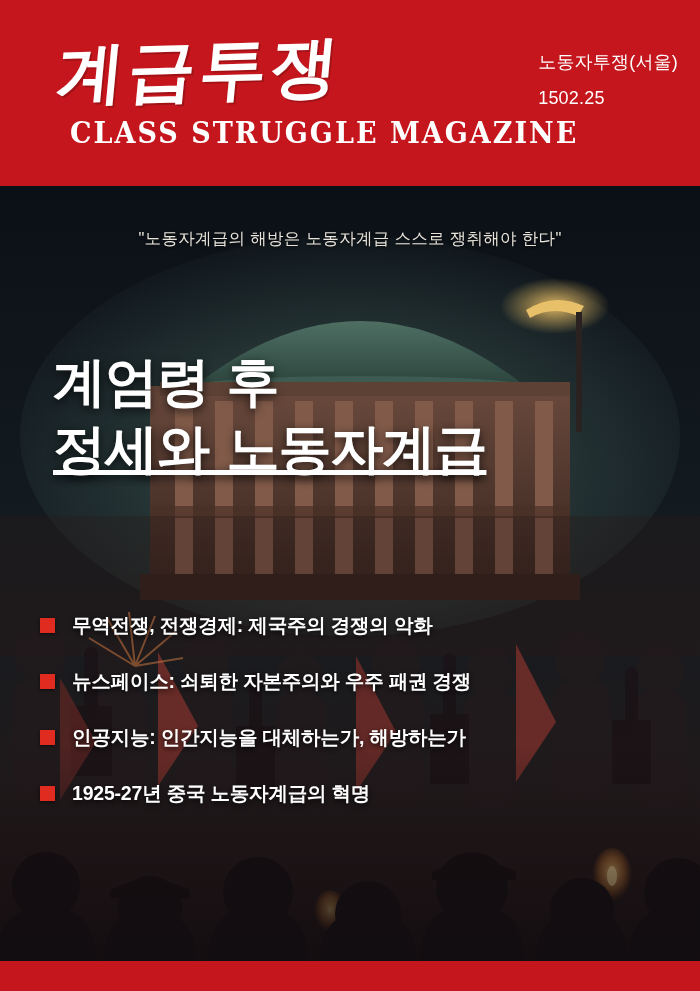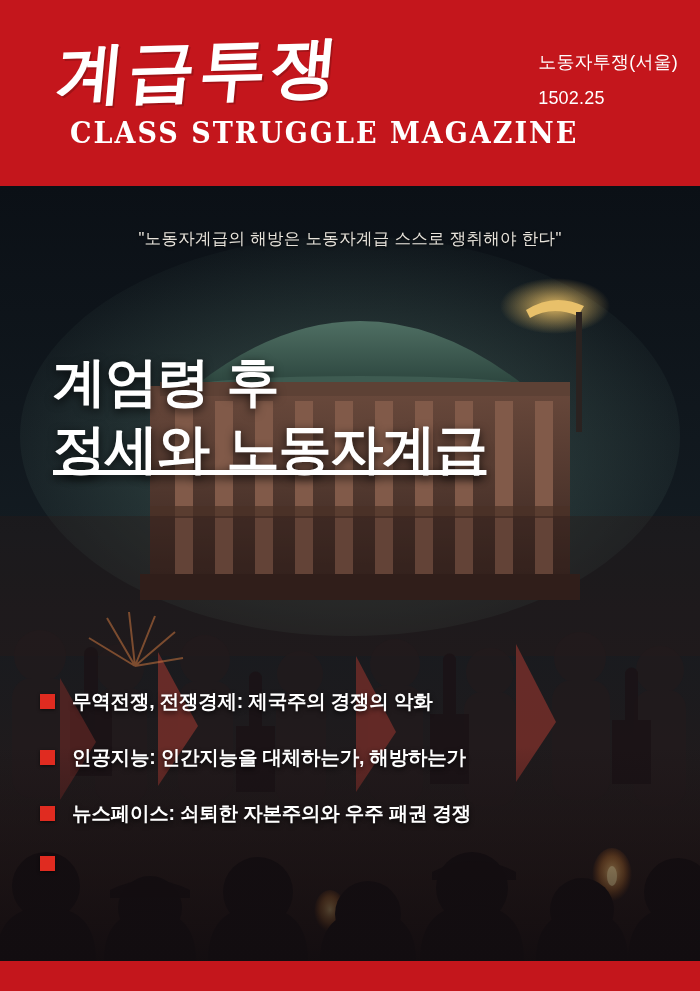--- a/index.html
+++ b/index.html
@@ -103,21 +103,21 @@
     line-height: 1.27;
     letter-spacing: -1px;
     text-shadow: 0 3px 10px rgba(0,0,0,0.75);
     margin-left: 9px;
   }
   .headline .l2 { display: block; text-decoration: underline; }
 
   .toc {
     position: absolute;
     left: 40px;
-    top: 688px;
+    top: 612px;
     width: 620px;
     z-index: 6;
   }
   .toc-item {
     display: flex;
     align-items: center;
     margin-bottom: 29px;
   }
   .toc-bullet {
     width: 15px;
@@ -309,26 +309,27 @@
     <span class="l2">정세와 노동자계급</span>
   </div>
 
   <div class="toc">
     <div class="toc-item">
       <span class="toc-bullet"></span>
       <span class="toc-text">무역전쟁, 전쟁경제: 제국주의 경쟁의 악화</span>
     </div>
     <div class="toc-item">
       <span class="toc-bullet"></span>
-      <span class="toc-text">인공지능: 인간지능을 대체하는가, 해방하는가</span>
+      <span class="toc-text">뉴스페이스: 쇠퇴한 자본주의와 우주 패권 경쟁</span>
     </div>
     <div class="toc-item">
       <span class="toc-bullet"></span>
-      <span class="toc-text">뉴스페이스: 쇠퇴한 자본주의와 우주 패권 경쟁</span>
+      <span class="toc-text">인공지능: 인간지능을 대체하는가, 해방하는가</span>
     </div>
     <div class="toc-item">
       <span class="toc-bullet"></span>
+      <span class="toc-text">1925-27년 중국 노동자계급의 혁명</span>
     </div>
   </div>
 
   <div class="footer-bar"></div>
 
 </div>
 
 </body></html>

